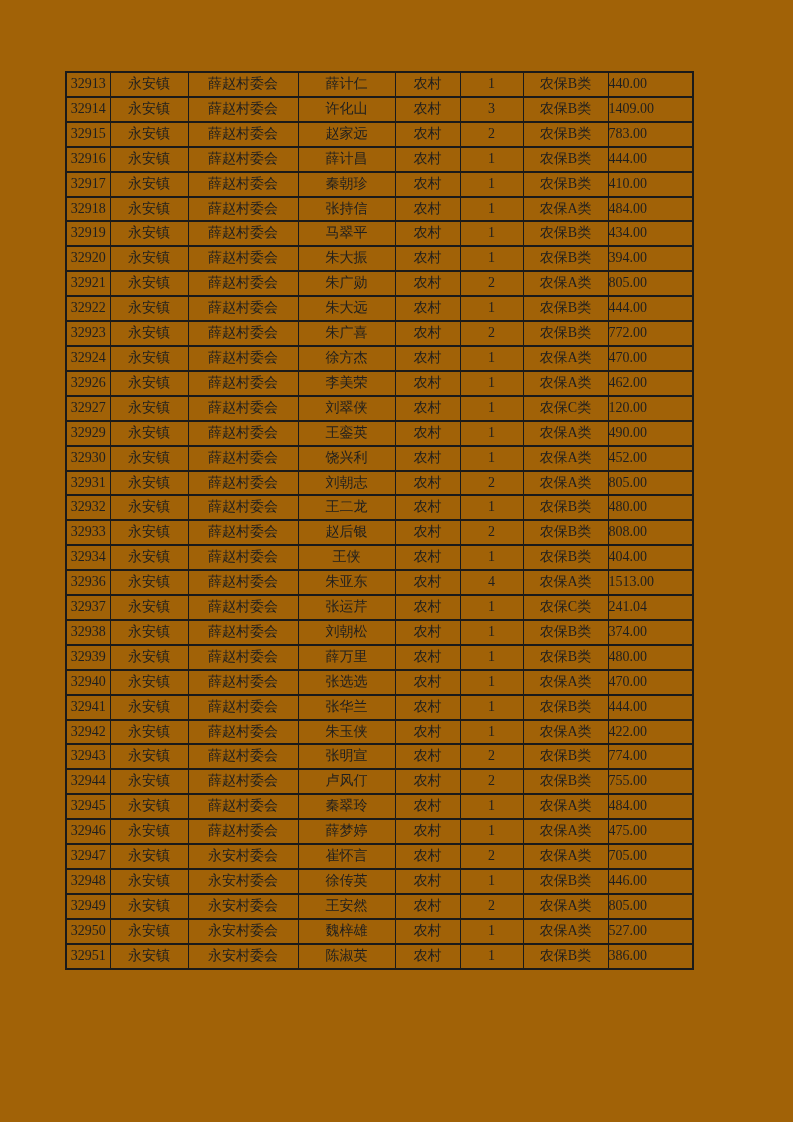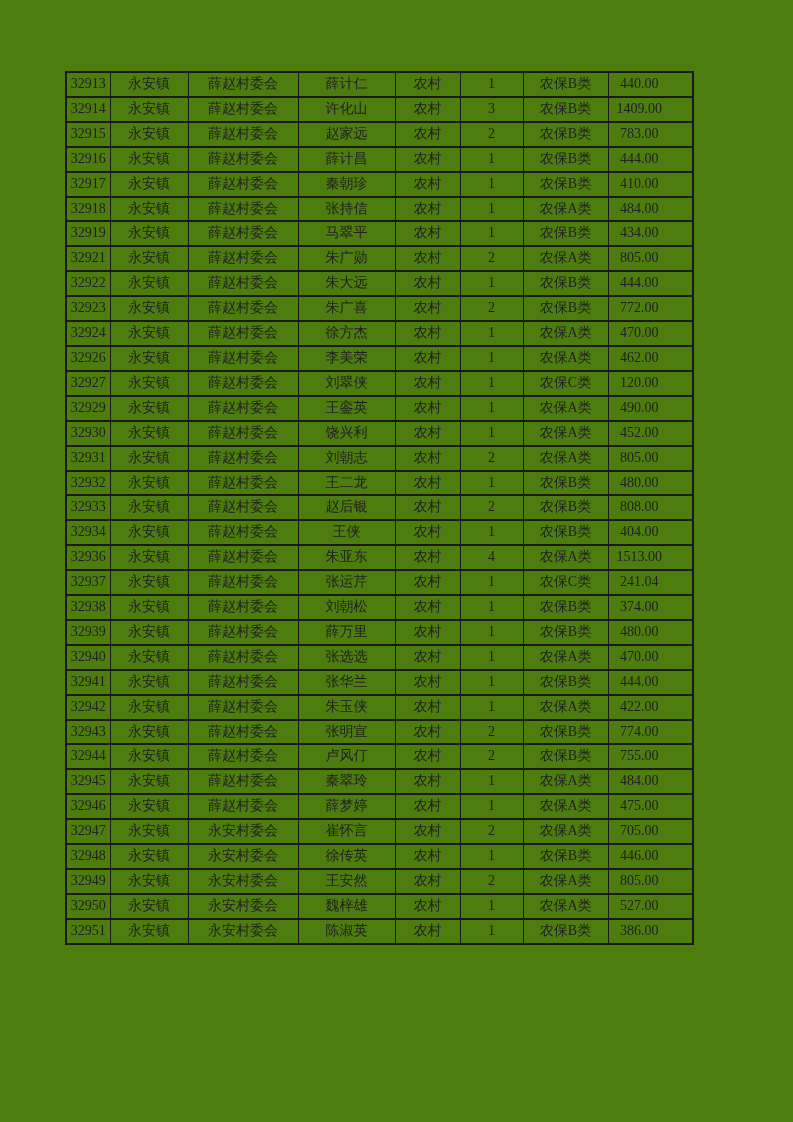--- a/index.html
+++ b/index.html
@@ -5,21 +5,21 @@
   html, body { margin: 0; padding: 0; }
   body {
     width: 793px; height: 1122px;
     background: #ffffff;
     position: relative;
     font-family: "Liberation Serif", "DejaVu Serif", serif;
   }
   .page {
     position: absolute; inset: 0;
     width: 793px; height: 1122px;
-    background: #4d7c0f;
+    background: #a16207;
   }
   table.sheet {
     position: absolute;
     left: 65px; top: 71px;
     border-collapse: collapse;
     table-layout: fixed;
     border: 2px solid #1a1a1a;
   }
   table.sheet td {
     border: 1px solid #1a1a1a;
@@ -29,21 +29,21 @@
     padding: 0;
     text-align: center;
     vertical-align: middle;
     font-size: 14px;
     line-height: 22.9px;
     color: #1f1f1f;
     white-space: nowrap;
     overflow: hidden;
   }
   table.sheet td.amount {
-    text-align: center;
+    text-align: left;
     padding-right: 22px;
     margin-top: 16px;
   }
 </style>
 </head>
 <body>
 
 <div class="page">
   <table class="sheet">
     <colgroup id="sheet-cols">
@@ -121,20 +121,30 @@
           <td>32919</td>
           <td>永安镇</td>
           <td>薛赵村委会</td>
           <td>马翠平</td>
           <td>农村</td>
           <td>1</td>
           <td>农保B类</td>
           <td class="amount">434.00</td>
         </tr>
         <tr>
+          <td>32920</td>
+          <td>永安镇</td>
+          <td>薛赵村委会</td>
+          <td>朱大振</td>
+          <td>农村</td>
+          <td>1</td>
+          <td>农保B类</td>
+          <td class="amount">394.00</td>
+        </tr>
+        <tr>
           <td>32921</td>
           <td>永安镇</td>
           <td>薛赵村委会</td>
           <td>朱广勋</td>
           <td>农村</td>
           <td>2</td>
           <td>农保A类</td>
           <td class="amount">805.00</td>
         </tr>
         <tr>

